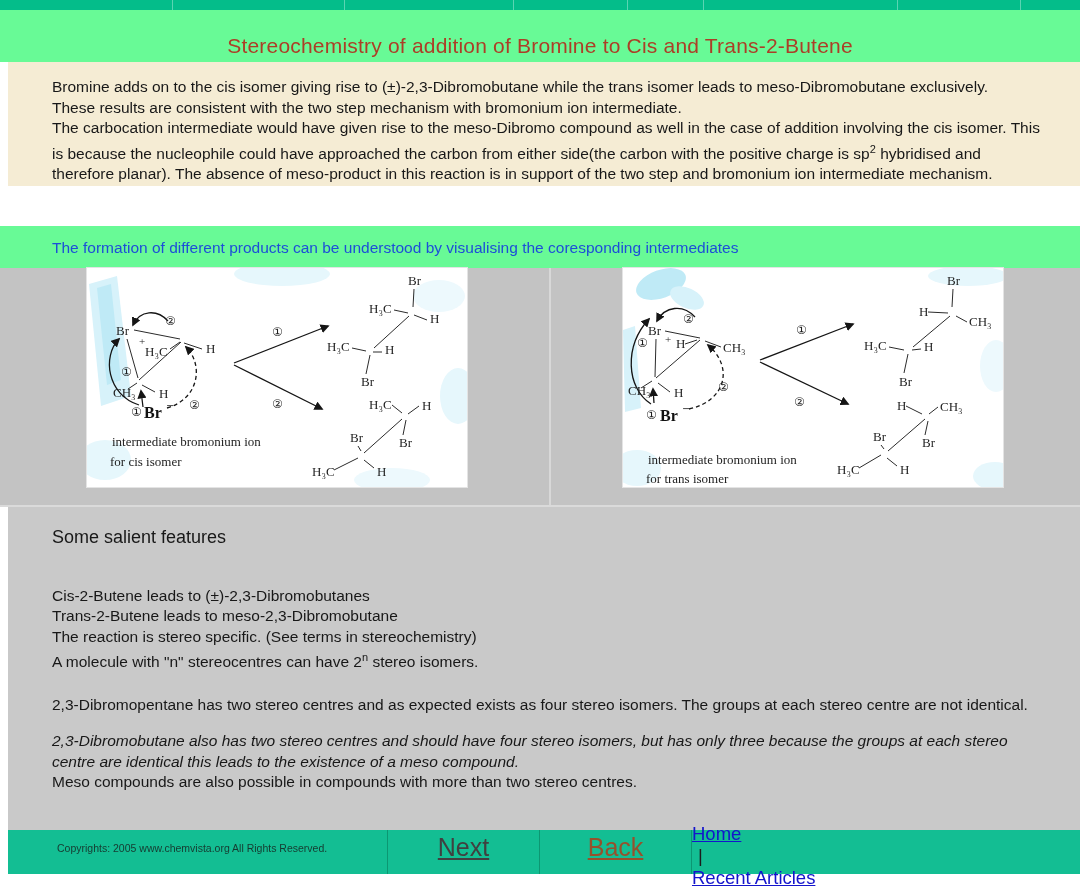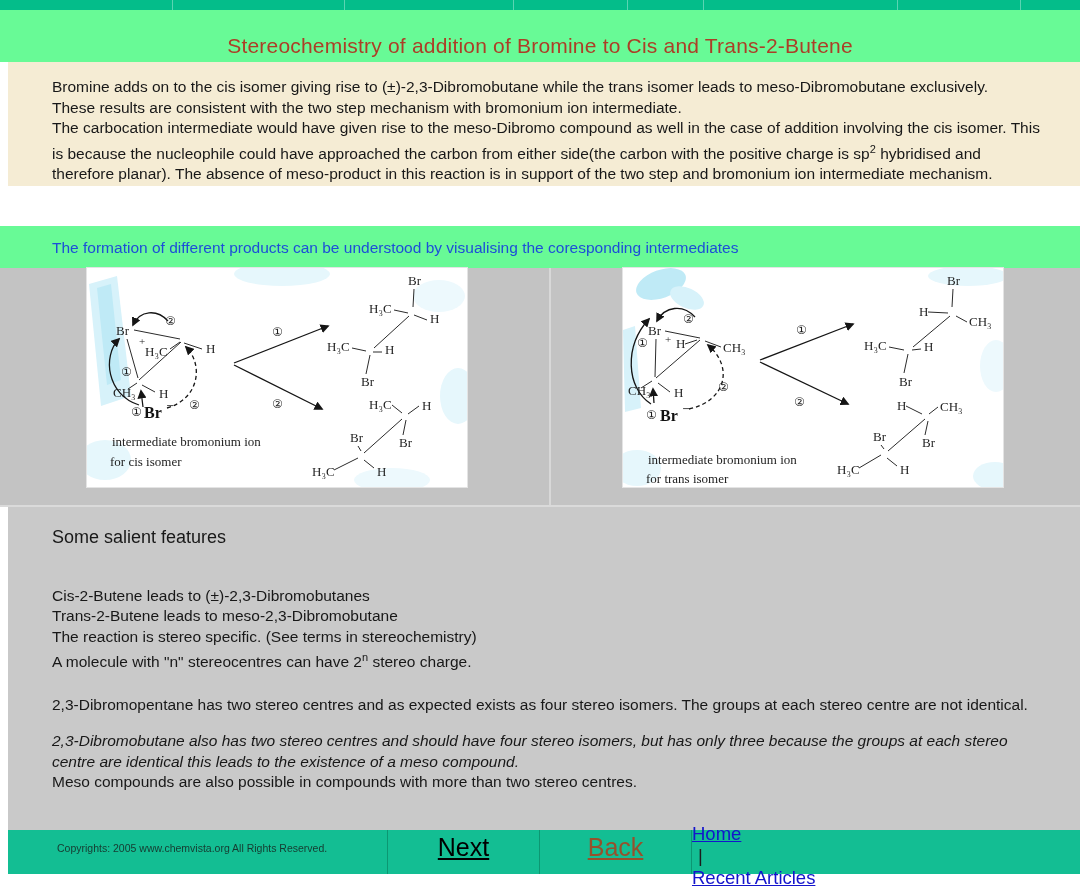--- a/index.html
+++ b/index.html
@@ -33,21 +33,21 @@
   
   .footer{position:absolute;left:8px;top:830px;width:1072px;height:44px;background:#13be93;display:flex;}
   .fcell{box-sizing:border-box;height:44px;}
   .fcell.c1{width:380px;border-right:1px solid rgba(0,80,55,.35);padding:12px 0 0 49px;
             font-size:10.5px;color:#163a30;}
   .fcell.c2,.fcell.c3{width:152px;border-right:1px solid rgba(0,80,55,.35);
             display:flex;justify-content:center;align-items:flex-start;padding-top:3px;}
   .fcell.c4{width:388px;display:flex;justify-content:center;align-items:flex-start;padding-top:8px;
             font-size:18.5px;flex-direction:column;}
   a.navbig{font-size:25px;text-decoration:underline;}
-  a.next{color:#000000;} a.back{color:#96512c;}
+  a.next{color:#404040;} a.back{color:#96512c;}
   a.bluelink{color:#1414cc;text-decoration:underline;}
   .pipe{color:#1c1c1c;margin:0 6px;}
   
   .at{font:13px "Liberation Serif","DejaVu Serif",serif;fill:#1f1f1f;}
   .sm{font:11px "Liberation Serif","DejaVu Serif",serif;fill:#1f1f1f;}
   .bigbr{font:bold 16px "Liberation Serif","DejaVu Serif",serif;fill:#111;}
   .supm{font:10px "DejaVu Sans",sans-serif;fill:#1f1f1f;}
   .circ{font:12px "DejaVu Sans",sans-serif;fill:#1f1f1f;}
   .cap{font:13px "Liberation Serif","DejaVu Serif",serif;fill:#222;}
   .bond{stroke:#2b2b2b;stroke-width:1;fill:none;}
@@ -266,21 +266,21 @@
   </div>
 
   <div class="rowsep"></div>
 
   <div class="row2">
     <p class="heading">Some salient features</p>
     <div class="items">
       <div>Cis-2-Butene leads to (±)-2,3-Dibromobutanes</div>
       <div>Trans-2-Butene leads to meso-2,3-Dibromobutane</div>
       <div>The reaction is stereo specific. (See terms in stereochemistry)</div>
-      <div><span>A molecule with "n" stereocentres can have 2</span><sup>n</sup><span> stereo charge.</span></div>
+      <div><span>A molecule with "n" stereocentres can have 2</span><sup>n</sup><span> stereo isomers.</span></div>
     </div>
     <p class="para1">2,3-Dibromopentane has two stereo centres and as expected exists as four stereo isomers. The groups at each stereo centre are not identical.</p>
     <p class="para2">2,3-Dibromobutane also has two stereo centres and should have four stereo isomers, but has only three because the groups at each stereo centre are identical this leads to the existence of a meso compound.</p>
     <p class="para3">Meso compounds are also possible in compounds with more than two stereo centres.</p>
   </div>
 
   <div class="footer">
     <div class="fcell c1">
       <span>Copyrights: 2005 www.chemvista.org All Rights Reserved.</span>
     </div>

